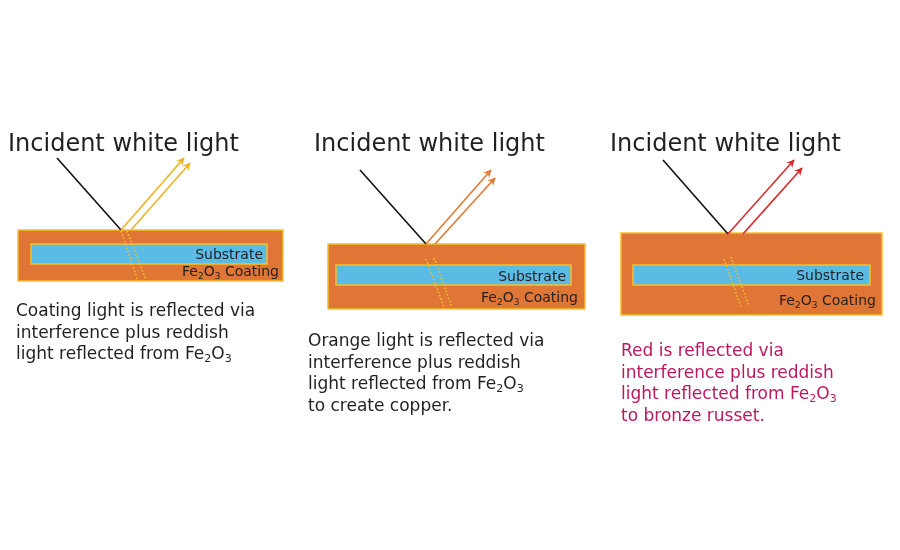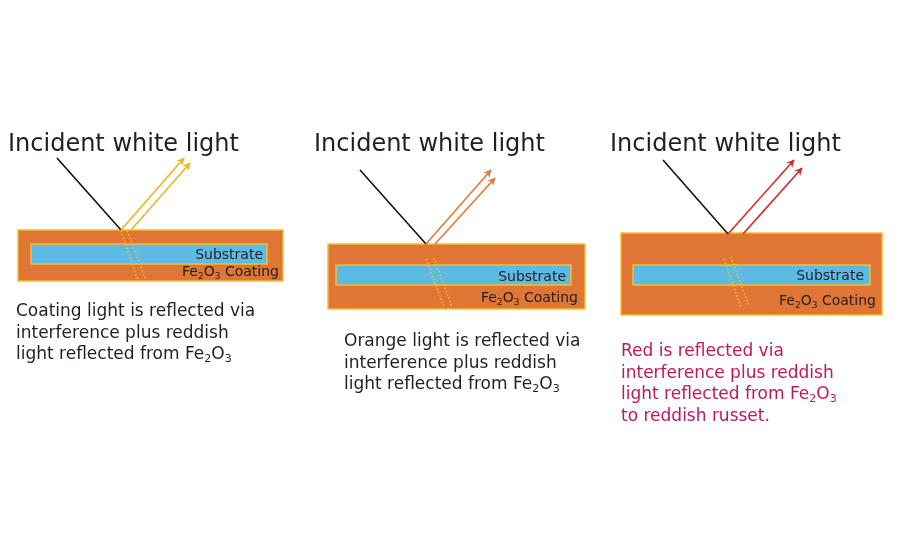--- a/index.html
+++ b/index.html
@@ -68,24 +68,25 @@
     <text class="layer-label" x="876" y="305" text-anchor="end"><tspan>Fe</tspan><tspan class="sub" dy="3">2</tspan><tspan dy="-3">O</tspan><tspan class="sub" dy="3">3</tspan><tspan dy="-3"> Coating</tspan></text>
   </g>
 </svg>
 
 <div class="caption" style="left: 16px; top: 300px; color: rgb(35, 31, 32);">
   <div>Coating light is reflected via</div>
   <div>interference plus reddish</div>
   <div><span>light reflected from Fe</span><sub>2</sub><span>O</span><sub>3</sub></div>
 </div>
 
-<div class="caption" style="left: 344px; top: 330px; color: rgb(35, 31, 32);">
+<div class="caption" style="left: 308px; top: 330px; color: rgb(35, 31, 32);">
   <div>Orange light is reflected via</div>
   <div>interference plus reddish</div>
   <div><span>light reflected from Fe</span><sub>2</sub><span>O</span><sub>3</sub></div>
+  <div>to create copper.</div>
 </div>
 
 <div class="caption" style="left: 621px; top: 340px; color: #be185d;">
   <div>Red is reflected via</div>
   <div>interference plus reddish</div>
   <div><span>light reflected from Fe</span><sub>2</sub><span>O</span><sub>3</sub></div>
-  <div>to reddish russet.</div>
+  <div>to bronze russet.</div>
 </div>
 
 </body></html>

